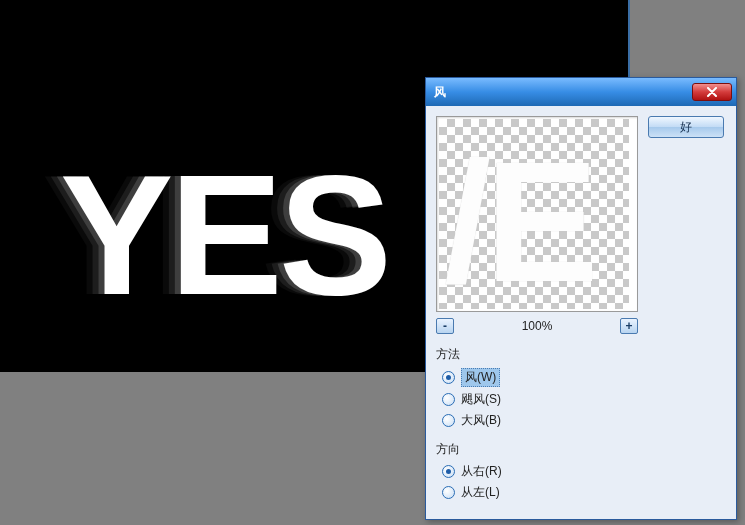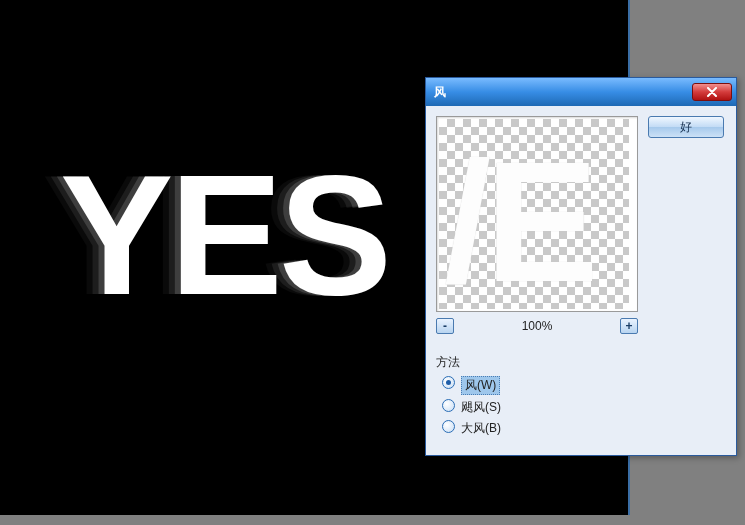--- a/index.html
+++ b/index.html
@@ -12,21 +12,21 @@
     position: relative;
     overflow: hidden;
   }
 
   
   .canvas {
     position: absolute;
     left: 0;
     top: 0;
     width: 630px;
-    height: 515px;
+    height: 372px;
     background: #000;
     overflow: hidden;
     border-right: 2px solid #3b6ea5;
   }
   .canvas-text {
     position: absolute;
     left: 60px;
     top: 150px;
     color: #fff;
     font-family: Arial, Helvetica, sans-serif;
@@ -143,30 +143,30 @@
   }
   .zoom-val {
     flex: 1;
     text-align: center;
     font-size: 12px;
     color: #222;
   }
 
   
   .group {
-    margin-top: 20px;
+    margin-top: 12px;
   }
   .group-title {
     font-size: 12px;
     color: #222;
     margin-bottom: 5px;
   }
   .radio-row {
     display: flex;
-    align-items: flex-start;
+    align-items: center;
     gap: 6px;
     margin: 4px 0 4px 6px;
     cursor: pointer;
   }
   .radio {
     width: 13px;
     height: 13px;
     border-radius: 50%;
     border: 1px solid #2a6db5;
     background: radial-gradient(circle at 35% 35%, #fff, #c7ddf5);
@@ -249,20 +249,32 @@
         <div class="radio-row">
           <span class="radio"></span>
           <span class="radio-label">飓风(S)</span>
         </div>
         <div class="radio-row">
           <span class="radio"></span>
           <span class="radio-label">大风(B)</span>
         </div>
       </div>
 
+      <div class="group">
+        <div class="group-title">方向</div>
+
+        <div class="radio-row">
+          <span class="radio checked"></span>
+          <span class="radio-label">从右(R)</span>
+        </div>
+        <div class="radio-row">
+          <span class="radio"></span>
+          <span class="radio-label">从左(L)</span>
+        </div>
+      </div>
 
     </div>
 
     <div class="right-col">
       <div class="btn">好</div>
     </div>
   </div>
 </div>
 
 </body></html>

